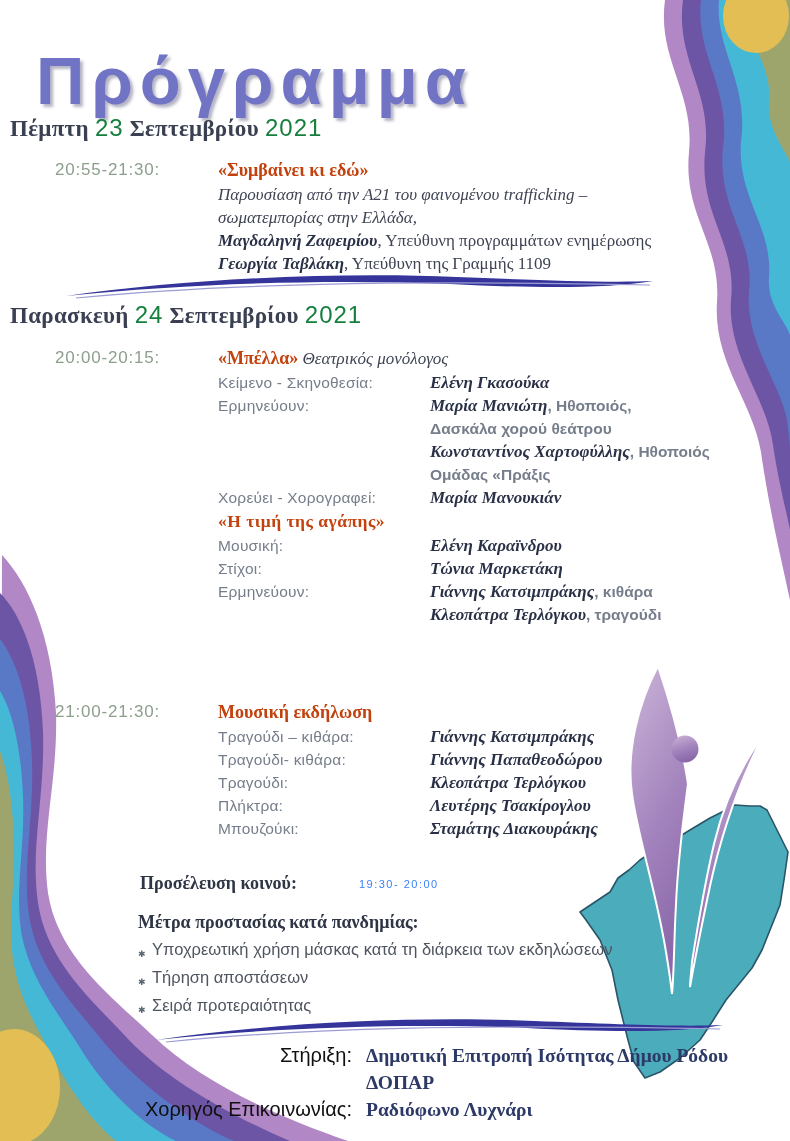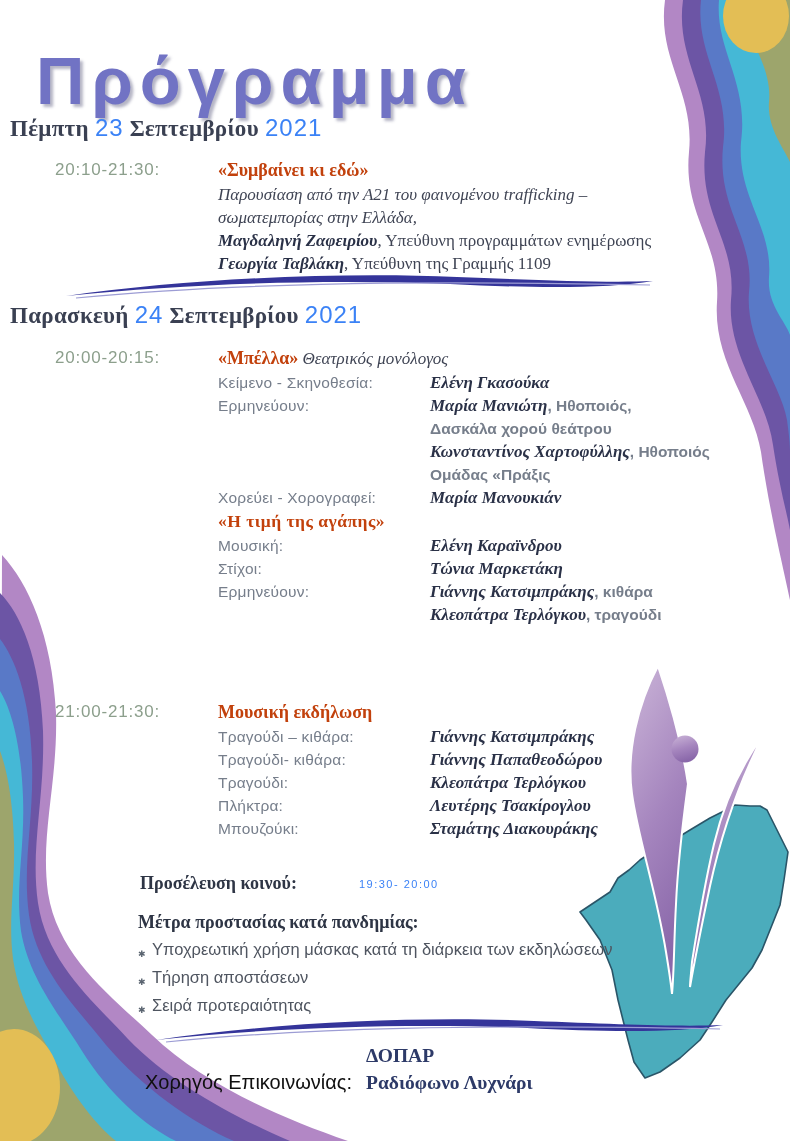--- a/index.html
+++ b/index.html
@@ -22,21 +22,21 @@
     font-family:"Liberation Sans", sans-serif;
     font-size:67px; font-weight:bold; letter-spacing:7px;
     color:#7173C4; text-shadow:3px 3px 3px rgba(70,70,110,0.40);margin-top:24px;
   }
   .day-header{
     left:10px; font-size:23px; font-weight:bold; color:#3A4052;
     letter-spacing:0.3px;
   }
   .day-header .dnum{
     font-family:"Liberation Sans", sans-serif; font-weight:400;
-    font-size:24px; color:#3b82f6; letter-spacing:1px;
+    font-size:24px; color:#15803d; letter-spacing:1px;
   }
   .dh1{top:114px;} .dh2{top:301px;}
   .event{position:absolute; left:55px; z-index:3; display:flex;}
   .etime{
     width:163px; flex:none;
     font-family:"Liberation Sans", sans-serif;
     font-size:17px; color:#8C9F8C; letter-spacing:0.8px; padding-top:2px;
   }
   .ebody{width:562px; font-size:17px; color:#3F4454; line-height:23px;}
   .etitle{font-size:18px; font-weight:bold; color:#c2410c; line-height:25px;}
@@ -126,21 +126,21 @@
   <div class="txt page-title">Πρόγραμμα</div>
 
   <div class="txt day-header dh1">
     <span>Πέμπτη</span>
     <span class="dnum">23</span>
     <span>Σεπτεμβρίου</span>
     <span class="dnum">2021</span>
   </div>
 
   <div class="event" style="top:158px;">
-    <div class="etime">20:10-21:30:</div>
+    <div class="etime">20:55-21:30:</div>
     <div class="ebody">
       <div class="etitle">«Συμβαίνει κι εδώ»</div>
       <div class="eitalic">Παρουσίαση από  την Α21 του φαινομένου  trafficking –</div>
       <div class="eitalic">σωματεμπορίας στην Ελλάδα,</div>
       <div><span class="name">Μαγδαληνή Ζαφειρίου</span><span class="role">, Υπεύθυνη προγραμμάτων ενημέρωσης</span></div>
       <div><span class="name">Γεωργία Ταβλάκη</span><span class="role">, Υπεύθυνη της Γραμμής 1109</span></div>
     </div>
   </div>
 
   <div class="txt day-header dh2">
@@ -245,20 +245,24 @@
         <span>Τήρηση αποστάσεων</span>
       </div>
     <div class="bullet">
         <span class="bmark">✱</span>
         <span>Σειρά προτεραιότητας</span>
       </div>
   </div>
 
   <div class="txt footer">
     <div class="frow">
+      <span class="flabel">Στήριξη:</span>
+      <span class="fval">Δημοτική Επιτροπή Ισότητας Δήμου Ρόδου</span>
+    </div>
+    <div class="frow">
       <span class="flabel"></span>
       <span class="fval">ΔΟΠΑΡ</span>
     </div>
     <div class="frow">
       <span class="flabel">Χορηγός Επικοινωνίας:</span>
       <span class="fval">Ραδιόφωνο Λυχνάρι</span>
     </div>
   </div>
 
 </div>

